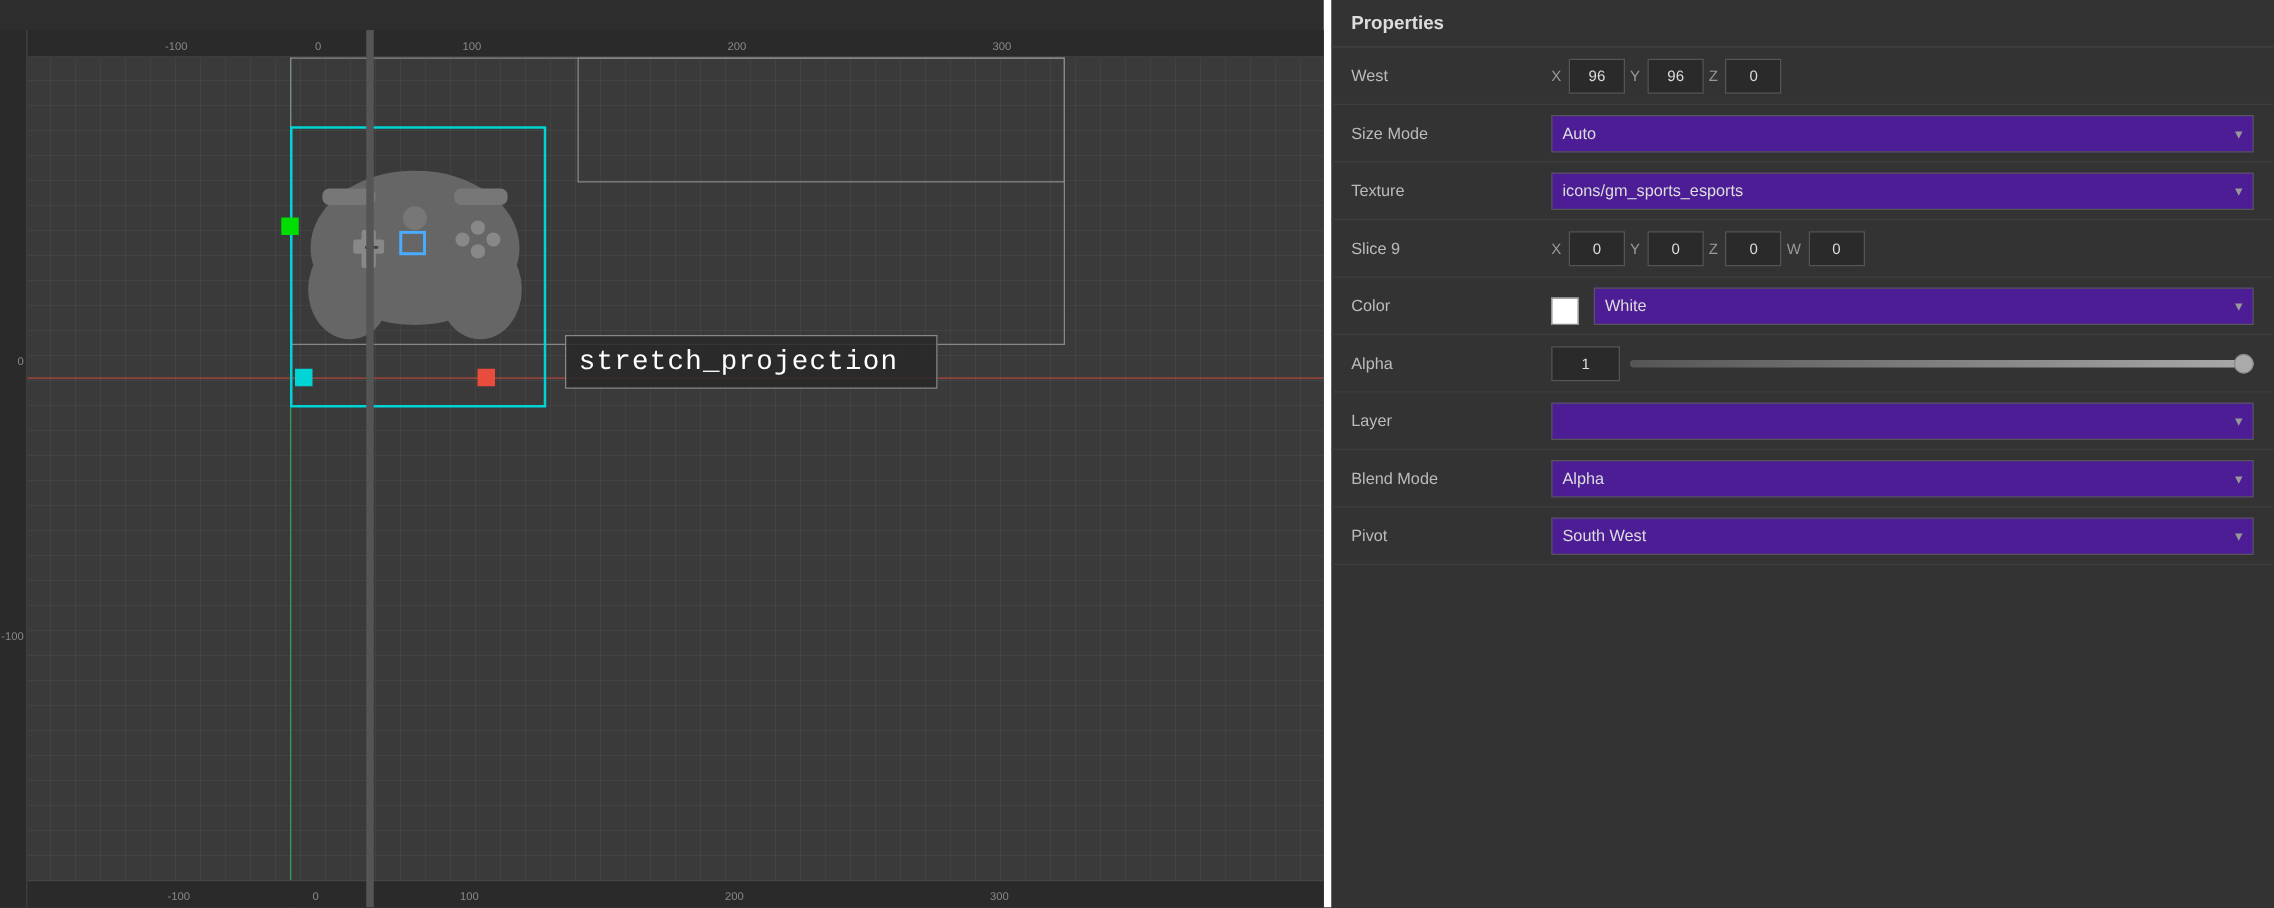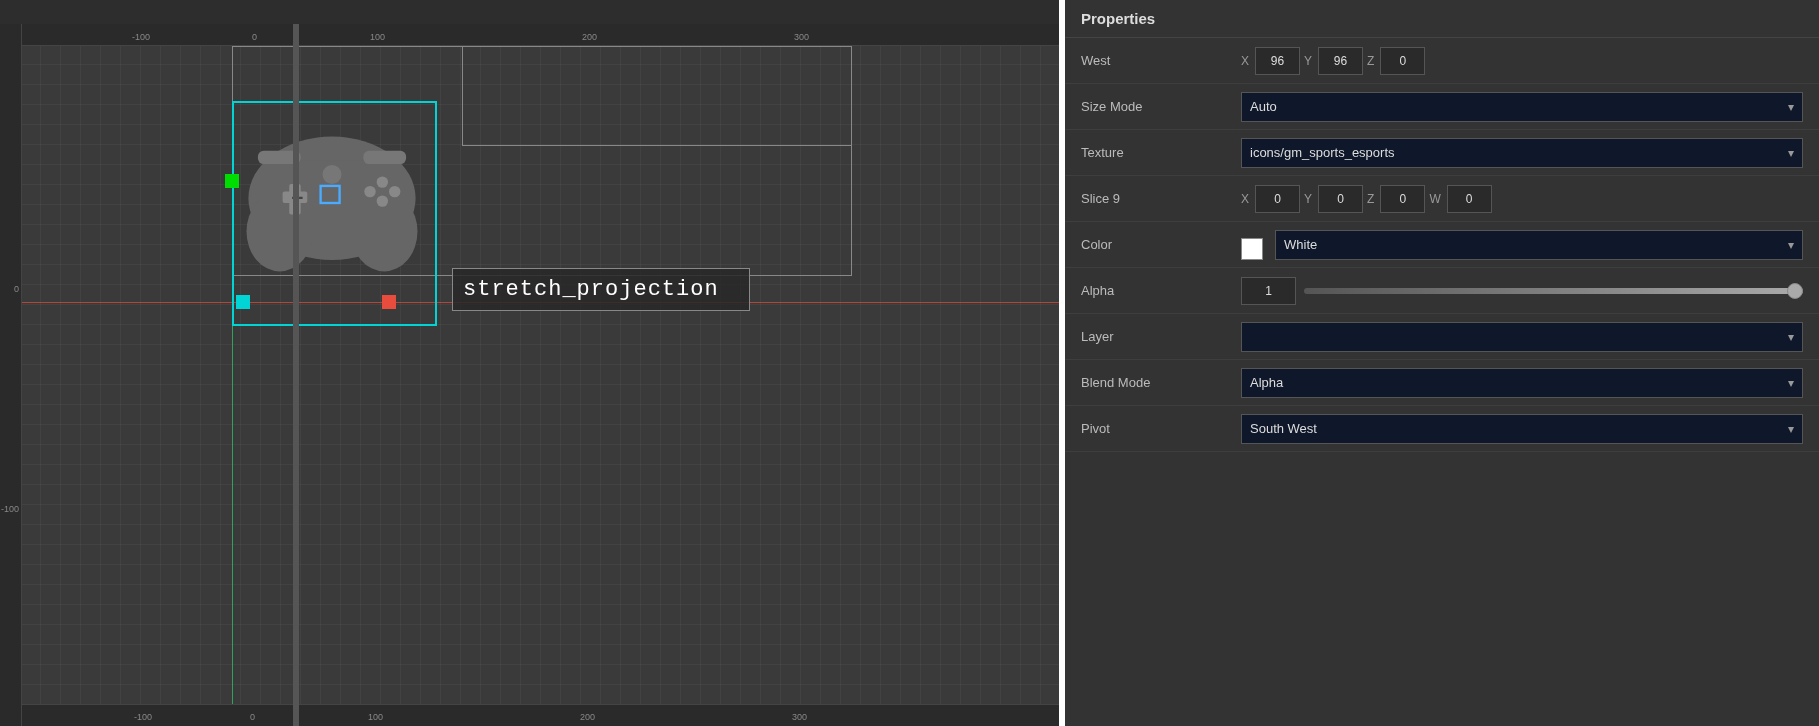--- a/index.html
+++ b/index.html
@@ -184,21 +184,21 @@
       border: 1px solid #555;
       color: #ddd;
       padding: 4px 8px;
       font-size: 13px;
       width: 60px;
       height: 28px;
       text-align: center;
     }
 
     .prop-dropdown {
-      background: #0f172a;
+      background: #4c1d95;
       border: 1px solid #555;
       color: #ddd;
       padding: 4px 8px;
       font-size: 13px;
       height: 30px;
       display: flex;
       align-items: center;
       justify-content: space-between;
       flex: 1;
       cursor: pointer;

